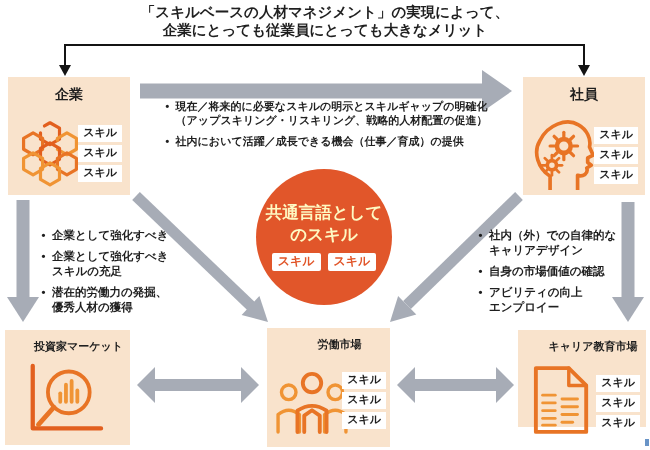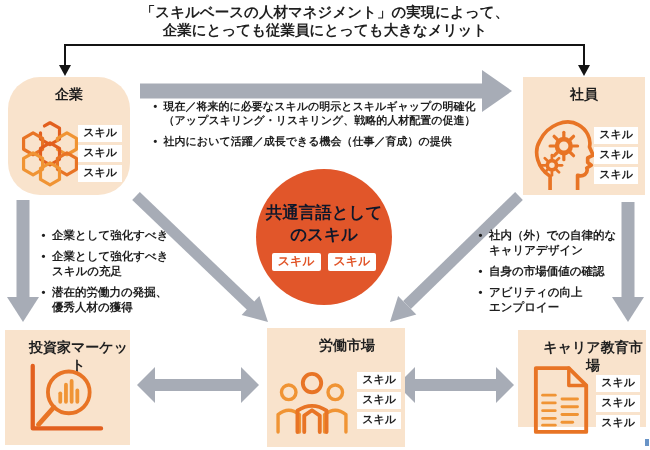--- a/index.html
+++ b/index.html
@@ -15,27 +15,27 @@
          font-family:Liberation Mono, monospace;color:var(--text);}
   .title{position:absolute;top:5px;left:0;width:650px;text-align:center;
          font-size:14.5px;font-weight:700;line-height:1.22;}
   .arrows{position:absolute;left:0;top:0;}
   .ga-line{stroke:var(--arrow-gray);fill:none;}
   .ga-head{fill:var(--arrow-gray);stroke:none;}
   .bk-line{stroke:var(--bracket-black);fill:none;stroke-width:2;}
   .bk-head{fill:var(--bracket-black);stroke:none;}
   .box{position:absolute;background:var(--box-bg);}
   .box-title{text-align:center;font-weight:700;margin-top:9px;font-size:14px;}
-  .box-title.sm{font-size:14px;padding-left:22px;}
+  .box-title.sm{font-size:11px;padding-left:22px;}
   .chips{position:absolute;display:flex;flex-direction:column;gap:3px;align-items:flex-end;}
   .chip{background:#fff;font-weight:700;font-size:11px;line-height:1;padding:3px 5px;}
   .circle{position:absolute;left:256px;top:169px;width:136px;height:136px;border-radius:50%;
           background:var(--circle-bg);display:flex;flex-direction:column;align-items:center;
           justify-content:center;}
-  .circle .ctext{color:#0f172a;font-weight:700;font-size:16.5px;line-height:1.3;text-align:center;}
+  .circle .ctext{color:#fef9c3;font-weight:700;font-size:16.5px;line-height:1.3;text-align:center;}
   .badges{display:flex;gap:7px;margin-top:7px;}
   .badge{background:#fff;color:var(--circle-bg);font-weight:700;font-size:12px;
          padding:3px 6px;border-radius:2px;line-height:1;}
   .blist{position:absolute;font-size:11.5px;font-weight:700;line-height:1.3;}
   .blist.top{font-size:11px;}
   .bitem{display:flex;margin-bottom:6px;}
   .bitem::before{content:"\2022";margin-right:5px;}
   .bitem span{display:block;}
   .icon{position:absolute;}
   .oi{stroke:var(--accent-orange);fill:none;stroke-linecap:round;stroke-linejoin:round;}
@@ -92,21 +92,21 @@
       <polygon class="ga-head" points="241,367 241,403 259,385"></polygon>
     </g>
 
     <g>
       <line class="ga-line" x1="415" y1="385" x2="496" y2="385" stroke-width="12"></line>
       <polygon class="ga-head" points="415,367 415,403 397,385"></polygon>
       <polygon class="ga-head" points="496,367 496,403 514,385"></polygon>
     </g>
   </svg>
 
-  <div class="box" style="left:8px;top:77px;width:122px;height:118px;border-radius:32px;">
+  <div class="box" style="left:8px;top:77px;width:122px;height:118px;">
     <div class="box-title">企業</div>
     <svg class="icon" style="left:10px;top:36px;" width="64" height="78" viewBox="0 0 70 84">
       <polygon class="oi3" stroke-width="3.5" stroke-dasharray="55 10" points="35,10 45.4,16 45.4,28 35,34 24.6,28 24.6,16"></polygon>
       <polygon class="oi" stroke-width="3.5" points="16.5,21 26.9,27 26.9,39 16.5,45 6.1,39 6.1,27"></polygon>
       <polygon class="oi2" stroke-width="3.5" stroke-dasharray="48 10" points="53.5,21 63.9,27 63.9,39 53.5,45 43.1,39 43.1,27"></polygon>
       <polygon class="oi3" stroke-width="3.5" points="35,32 45.4,38 45.4,50 35,56 24.6,50 24.6,38"></polygon>
       <polygon class="oi2" stroke-width="3.5" points="16.5,43 26.9,49 26.9,61 16.5,67 6.1,61 6.1,49"></polygon>
       <polygon class="oi" stroke-width="3.5" points="53.5,43 63.9,49 63.9,61 53.5,67 43.1,61 43.1,49"></polygon>
       <polygon class="oi2" stroke-width="3.5" points="35,54 45.4,60 45.4,72 35,78 24.6,72 24.6,60"></polygon>
     </svg>
@@ -159,21 +159,21 @@
     <div class="ctext">
       <span>共通言語として</span><br>
       <span>のスキル</span>
     </div>
     <div class="badges">
       <span class="badge">スキル</span>
       <span class="badge">スキル</span>
     </div>
   </div>
 
-  <div class="blist top" style="left:152px;top:100px;width:370px;">
+  <div class="blist top" style="left:164px;top:100px;width:370px;">
     <div class="bitem">
       <div>
         <span>現在／将来的に必要なスキルの明示とスキルギャップの明確化</span>
         <span>（アップスキリング・リスキリング、戦略的人材配置の促進）</span>
       </div>
     </div>
     <div class="bitem">
       <div>
         <span>社内において活躍／成長できる機会（仕事／育成）の提供</span>
       </div>
@@ -228,21 +228,21 @@
       <g class="oi2" stroke-width="4">
         <line x1="37" y1="42" x2="37" y2="33"></line>
         <line x1="43" y1="42" x2="43" y2="24"></line>
         <line x1="49" y1="42" x2="49" y2="20"></line>
         <line x1="55" y1="42" x2="55" y2="30"></line>
       </g>
       <line class="oi" stroke-width="5" x1="30.4" y1="47.6" x2="14" y2="66"></line>
     </svg>
   </div>
 
-  <div class="box" style="left:267px;top:328px;width:138px;height:119px;">
+  <div class="box" style="left:267px;top:328px;width:123px;height:119px;">
     <div class="box-title sm">労働市場</div>
     <svg class="icon" style="left:6px;top:42px;" width="78" height="64" viewBox="0 0 80 66">
       <g class="oi2" stroke-width="3.5">
         <circle cx="16" cy="23" r="7.5"></circle>
         <path d="M5,64 V46 Q16,37 27,46 V64"></path>
         <circle cx="64" cy="23" r="7.5"></circle>
         <path d="M53,64 V46 Q64,37 75,46 V64"></path>
       </g>
       <g class="oi" stroke-width="4">
         <circle cx="40" cy="13.5" r="9.5"></circle>

